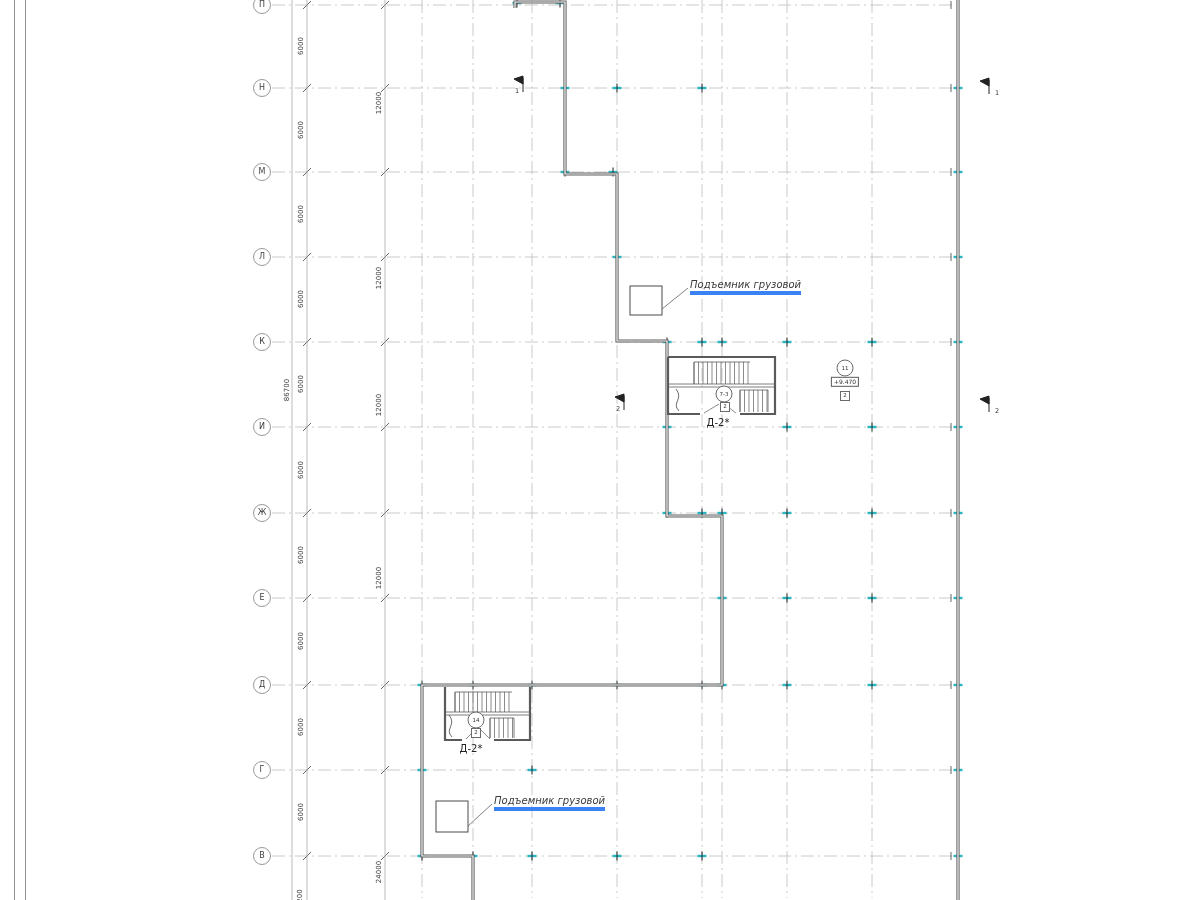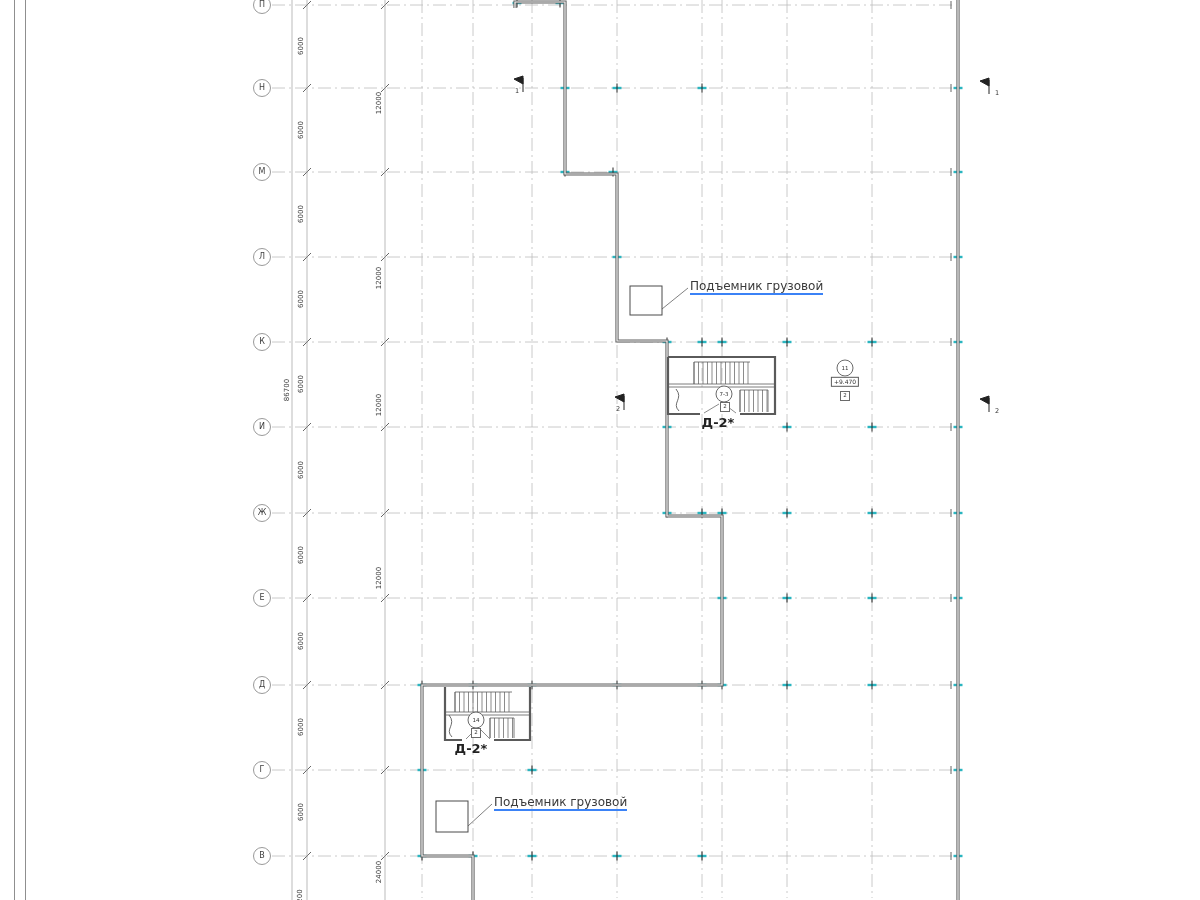--- a/index.html
+++ b/index.html
@@ -11,23 +11,23 @@
   .bubble{position:absolute;width:16px;height:16px;border:1px solid #9a9a9a;border-radius:50%;
           background:#fff;font-size:8px;color:#3f3f3f;display:flex;align-items:center;justify-content:center;
           transform:translate(-50%,-50%);line-height:1;}
   .circref{position:absolute;width:15px;height:15px;border:1px solid #6a6a6a;border-radius:50%;
            background:#fff;font-size:5.5px;color:#333;display:flex;align-items:center;justify-content:center;
            transform:translate(-50%,-50%);line-height:1;}
   .sqref{position:absolute;width:8px;height:8px;border:1px solid #6a6a6a;background:#fff;font-size:5.5px;
          color:#333;display:flex;align-items:center;justify-content:center;transform:translate(-50%,-50%);line-height:1;}
   .elev{position:absolute;border:1px solid #5a5a5a;background:#fff;font-size:6px;color:#333;
         padding:0 2px;transform:translate(-50%,-50%);line-height:1.4;}
-  .hoist{position:absolute;font-size:12px;color:#3a3a3a;border-bottom:2px solid #3b82f6;
+  .hoist{position:absolute;font-style:italic;font-size:10px;color:#3a3a3a;border-bottom:4px solid #3b82f6;
          white-space:nowrap;line-height:1.2;}
-  .stairtag{position:absolute;transform:translate(-50%,-50%);font-weight:bold;font-size:13px;color:#222;white-space:nowrap;text-align:center;}
+  .stairtag{position:absolute;transform:translate(-50%,-50%);font-weight:normal;font-size:10px;color:#222;white-space:nowrap;text-align:center;}
   .secnum{position:absolute;font-size:6.5px;color:#333;line-height:1;}
 </style>
 </head>
 <body>
 
 <div class="sheet">
 
   <svg id="plan" width="1200" height="900" viewBox="0 0 1200 900">
 
     <g id="gridlayer">

